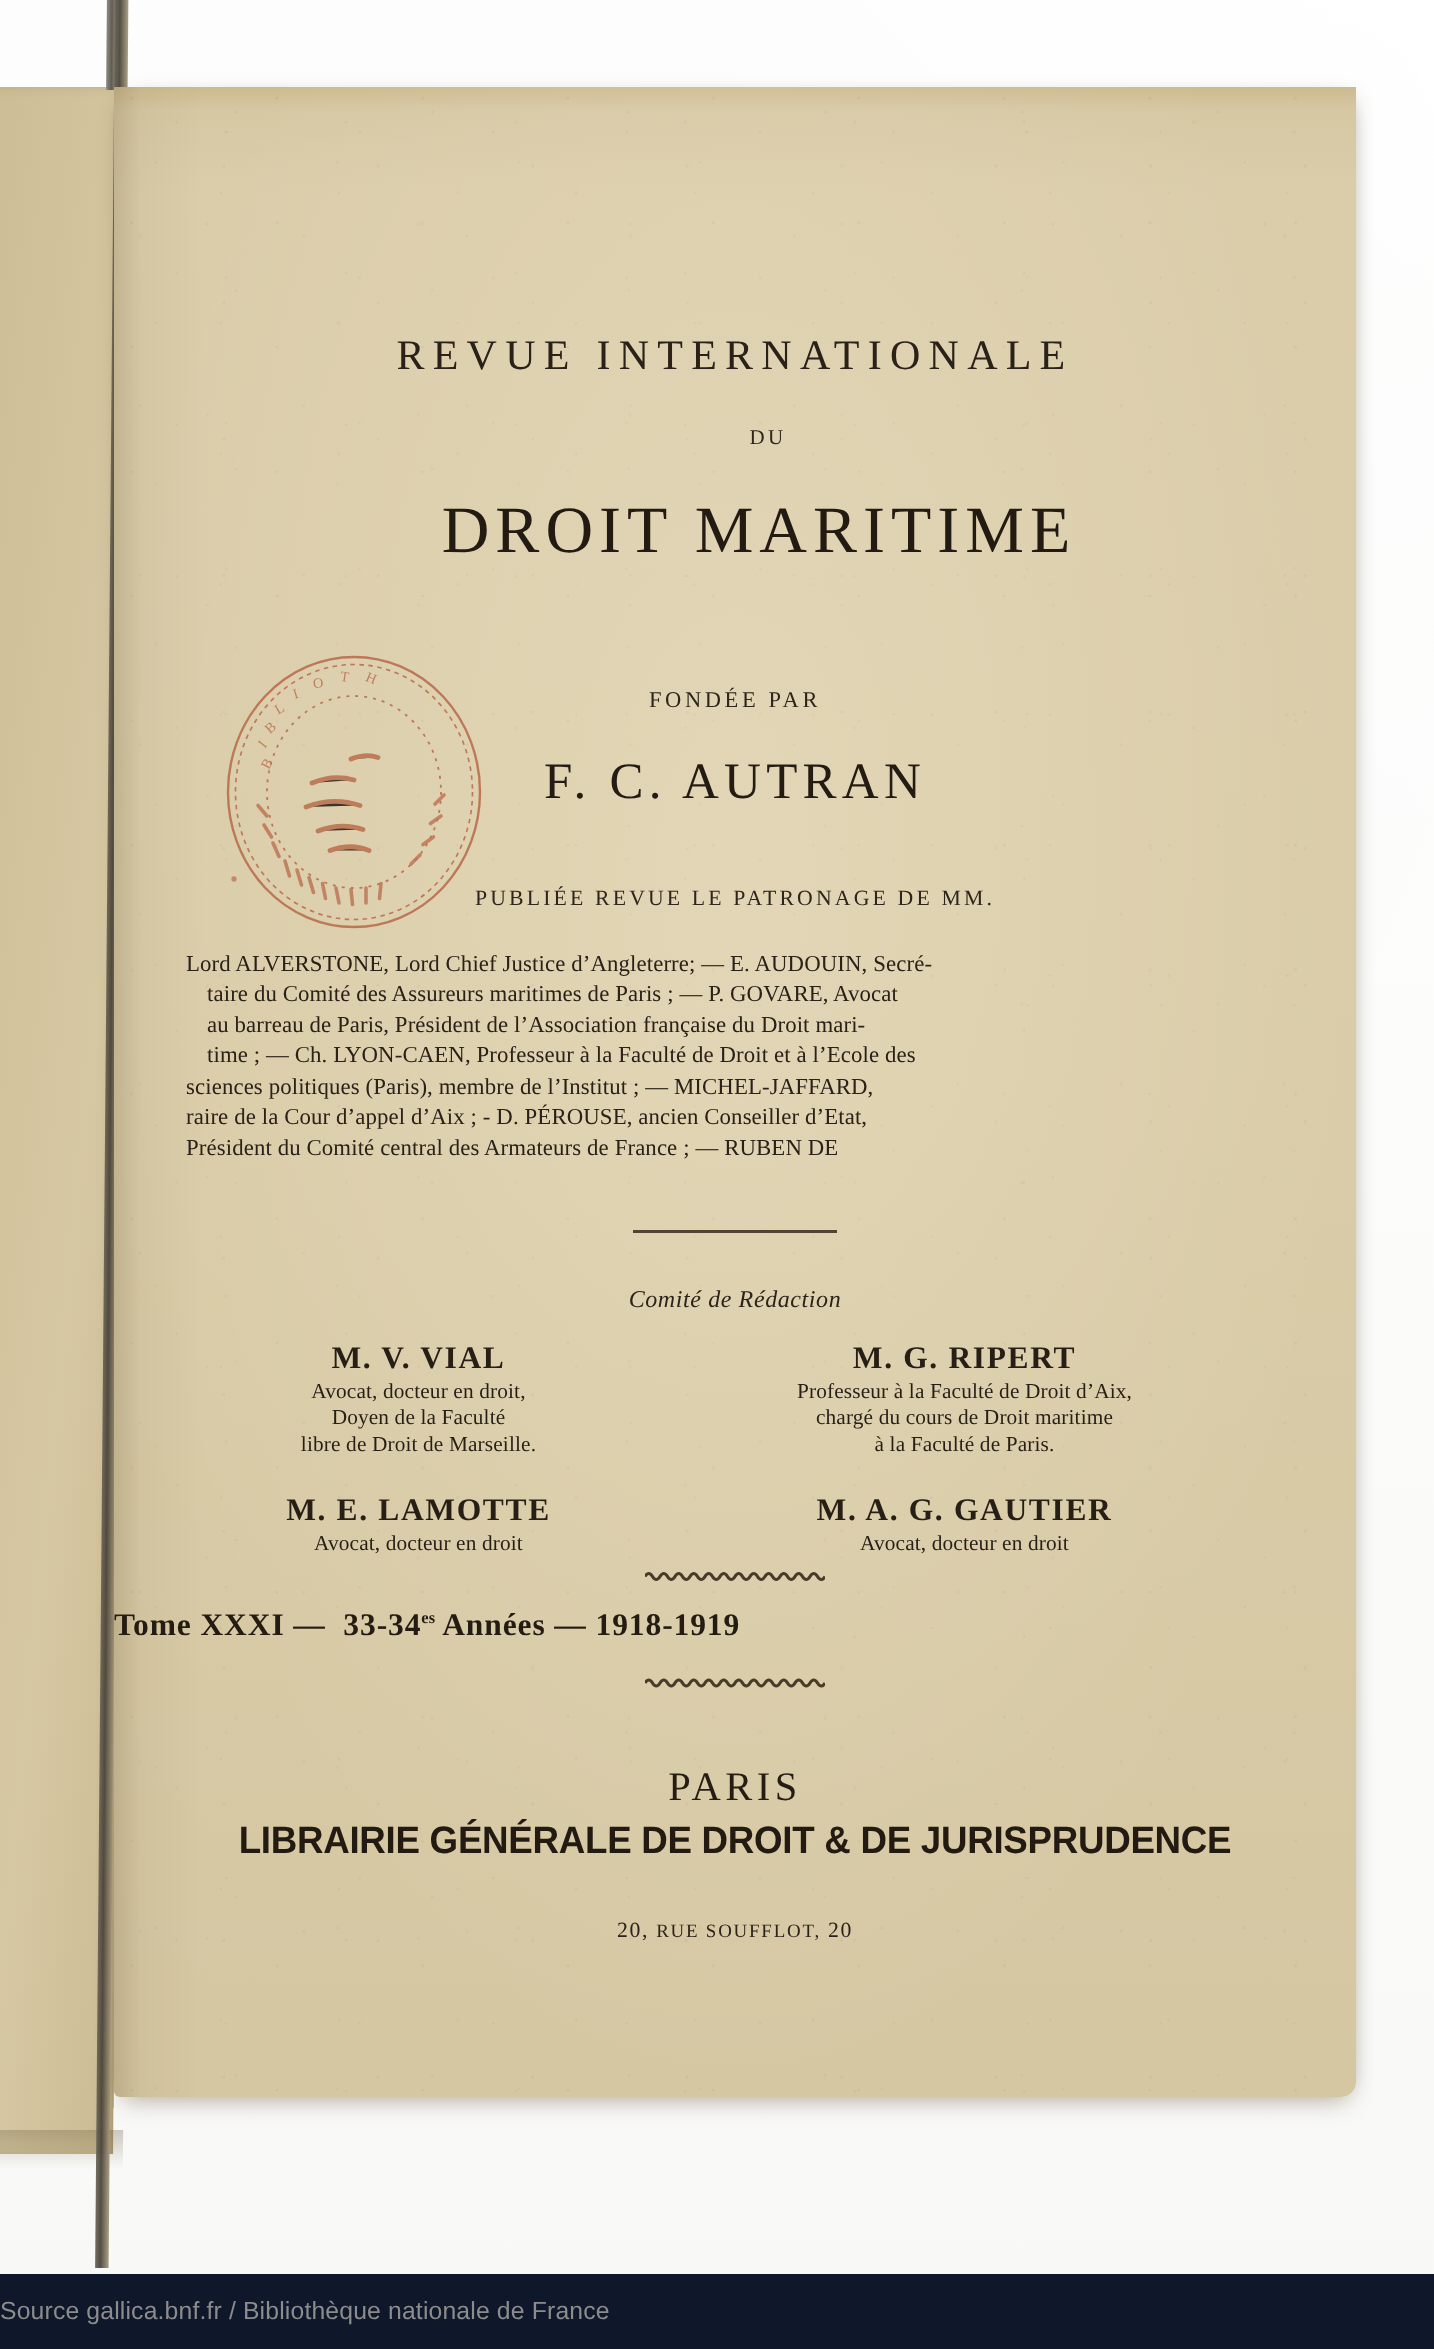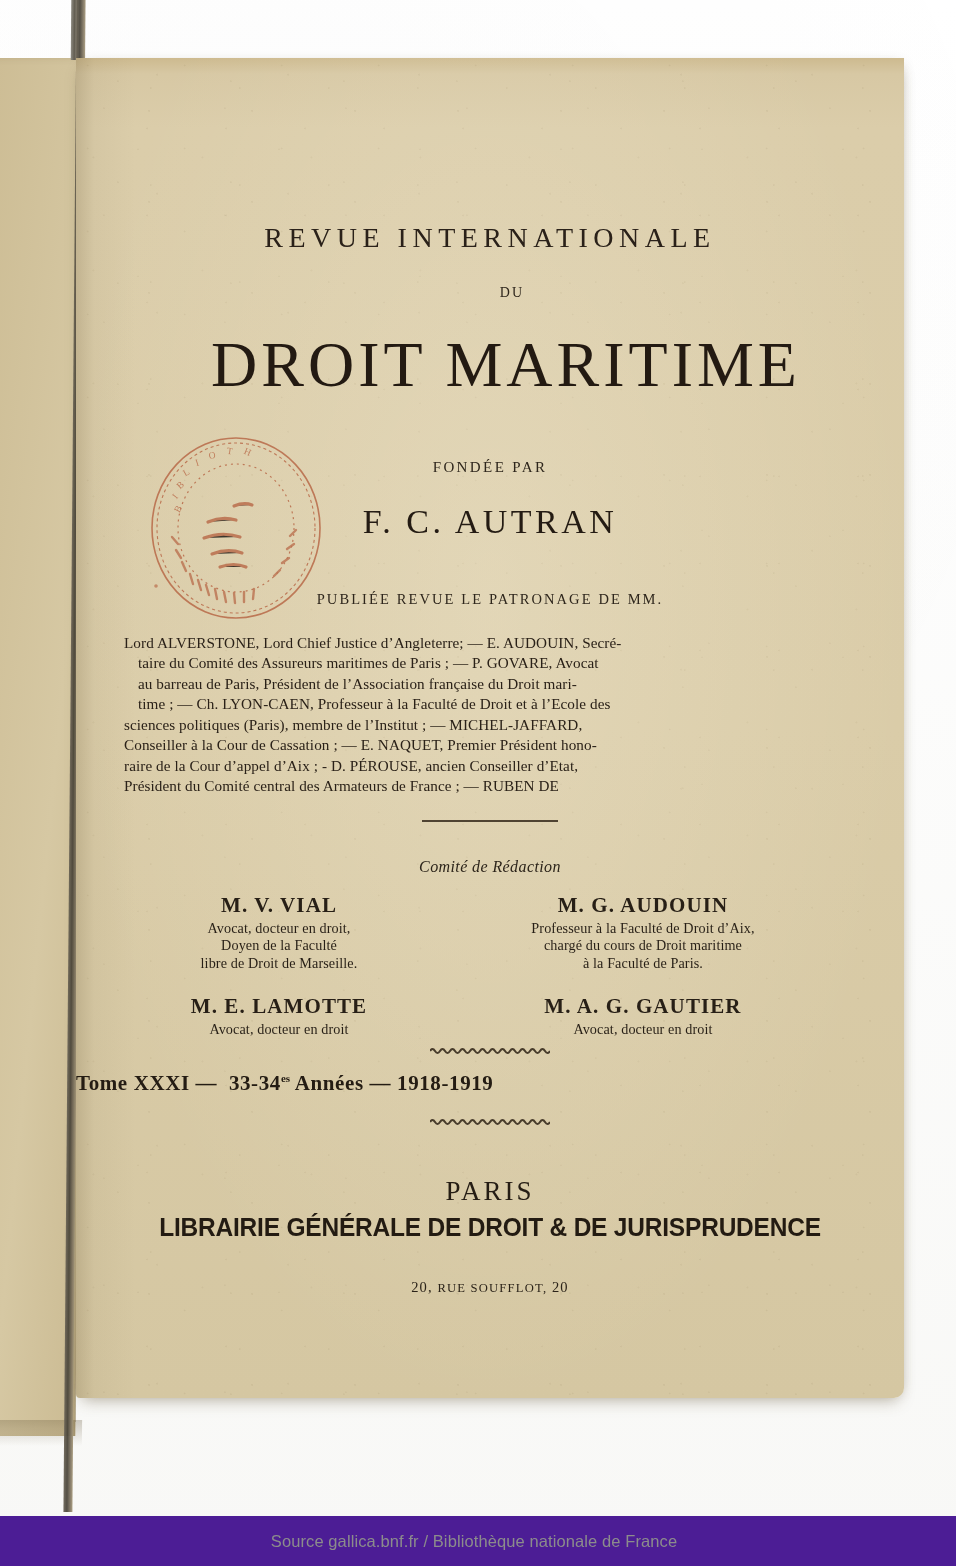--- a/index.html
+++ b/index.html
@@ -87,21 +87,21 @@
     position:absolute;left:0;right:0;top:164px;text-align:center;
     font-size:28px;letter-spacing:5.5px;color:#2a2119;
     font-family:"Liberation Serif", serif;
   }
   .t-du{
     position:absolute;left:0;right:0;top:227px;text-align:center;
     font-size:14px;letter-spacing:2.2px;color:#2e261c;padding-left:44px;
   }
   .t-main{
     position:absolute;left:0;right:0;top:270px;text-align:center;
-    font-size:64px;letter-spacing:4px;color:#231a12;
+    font-size:44px;letter-spacing:4px;color:#231a12;
     font-family:"Liberation Serif", serif;
     padding-left:32px;
   }
   .t-fondee{
     position:absolute;left:0;right:0;top:401px;text-align:center;
     font-size:15px;letter-spacing:2.4px;color:#2e261c;
   }
   .t-autran{
     position:absolute;left:0;right:0;top:445px;text-align:center;
     font-size:34px;letter-spacing:3.5px;color:#241b13;
@@ -175,23 +175,23 @@
 
   
   .stamp{
     position:absolute;left:70px;top:376px;width:180px;height:188px;
     z-index:4;opacity:.82;
   }
 
   
   .footer{
     position:absolute;left:0;right:0;top:1516px;height:50px;
-    display:flex;align-items:center;justify-content:center;
+    display:flex;align-items:center;justify-content:flex-start;
     padding-right:8px;box-sizing:border-box;
-    background:#4c1d95;
+    background:#0f172a;
   }
   .footer-text{
     font-family:"Liberation Sans", sans-serif;
     font-size:16.5px;color:#8c8c8c;letter-spacing:.1px;
   }
 </style>
 </head>
 <body>
 
 <div id="stage">
@@ -263,21 +263,20 @@
       </svg>
 
       <div class="t-publiee">PUBLIÉE REVUE LE PATRONAGE DE MM.</div>
 
       <div class="patronage">
         <span class="ln">Lord ALVERSTONE, Lord Chief Justice d’Angleterre; — E. AUDOUIN, Secré-</span>
         <span class="ln ind">taire du Comité des Assureurs maritimes de Paris ; — P. GOVARE, Avocat</span>
         <span class="ln ind">au barreau de Paris, Président de l’Association française du Droit mari-</span>
         <span class="ln ind">time ; — Ch. LYON-CAEN, Professeur à la Faculté de Droit et à l’Ecole des</span>
         <span class="ln">sciences politiques (Paris), membre de l’Institut ; — MICHEL-JAFFARD,</span>
-        <span class="ln">Conseiller à la Cour de Cassation ; — E. NAQUET, Premier Président hono-</span>
         <span class="ln">raire de la Cour d’appel d’Aix ;  - D. PÉROUSE, ancien Conseiller d’Etat,</span>
         <span class="ln">Président du Comité central des Armateurs de France ; — RUBEN DE</span>
       </div>
 
       <div class="rule-thin"></div>
 
       <div class="t-comite">Comité de Rédaction</div>
 
       <div class="cols">
 
@@ -288,21 +287,21 @@
             <div>Doyen de la Faculté</div>
             <div>libre de Droit de Marseille.</div>
           </div>
           <div class="nm2">M. E. LAMOTTE</div>
           <div class="ttl">
             <div>Avocat, docteur en droit</div>
           </div>
         </div>
 
         <div class="col col-r">
-          <div class="nm">M. G. AUDOUIN</div>
+          <div class="nm">M. G. RIPERT</div>
           <div class="ttl">
             <div>Professeur à la Faculté de Droit d’Aix,</div>
             <div>chargé du cours de Droit maritime</div>
             <div>à la Faculté de Paris.</div>
           </div>
           <div class="nm2">M. A. G. GAUTIER</div>
           <div class="ttl">
             <div>Avocat, docteur en droit</div>
           </div>
         </div>

